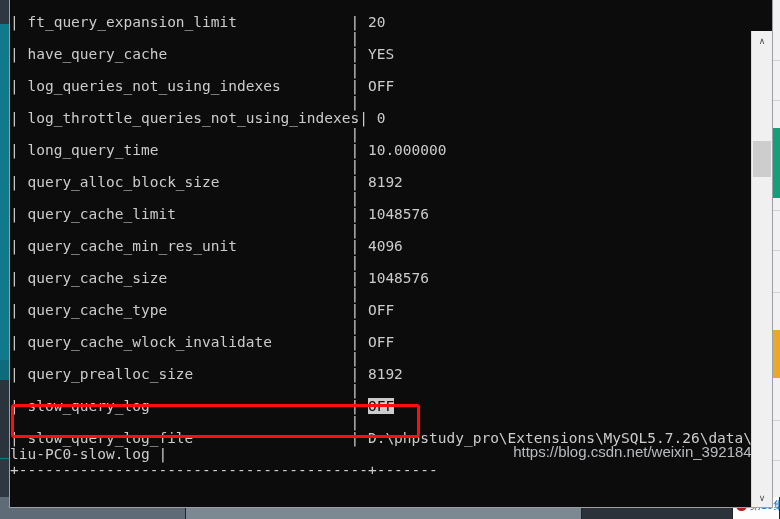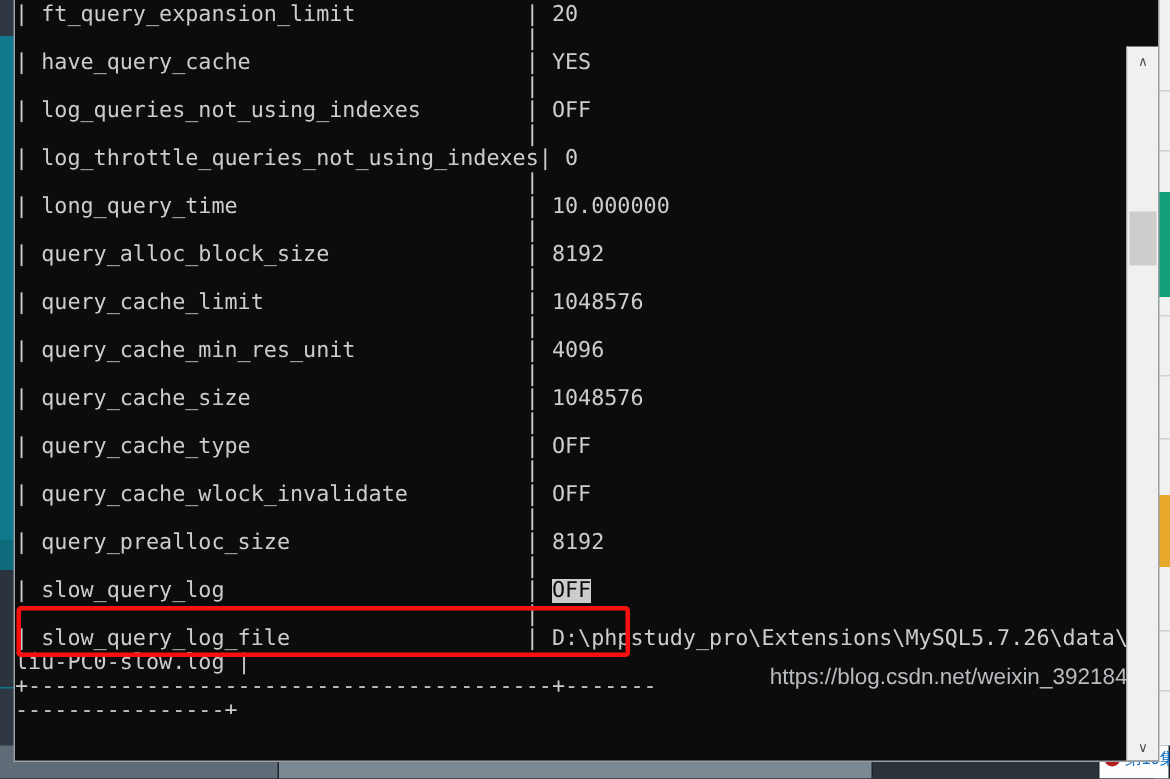--- a/index.html
+++ b/index.html
@@ -164,21 +164,21 @@
   #console-text {
     position: absolute;
     left: 0; top: 0;
     width: 696px;
     font-family: "DejaVu Sans Mono", monospace;
     font-size: 14.5px;
     line-height: 16px;
     color: #cccccc;
     white-space: pre;
     letter-spacing: 0px;
-    padding-top: 2px;
+    padding-top: 14px;
   }
   .row-main { height: 16px; }
   .row-gap  { height: 16px; }
   .inv {
     background: #cccccc;
     color: #0c0c0c;
   }
 
   
   #scrollbar {

